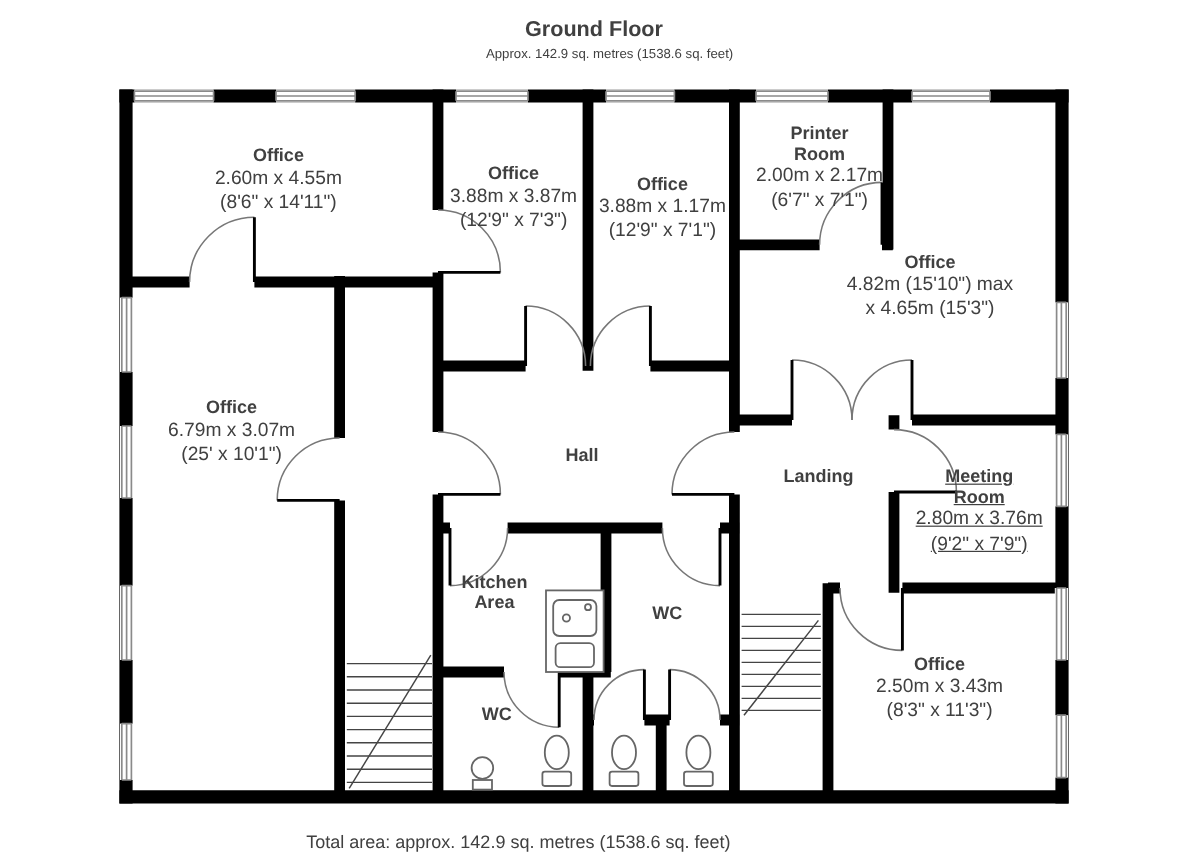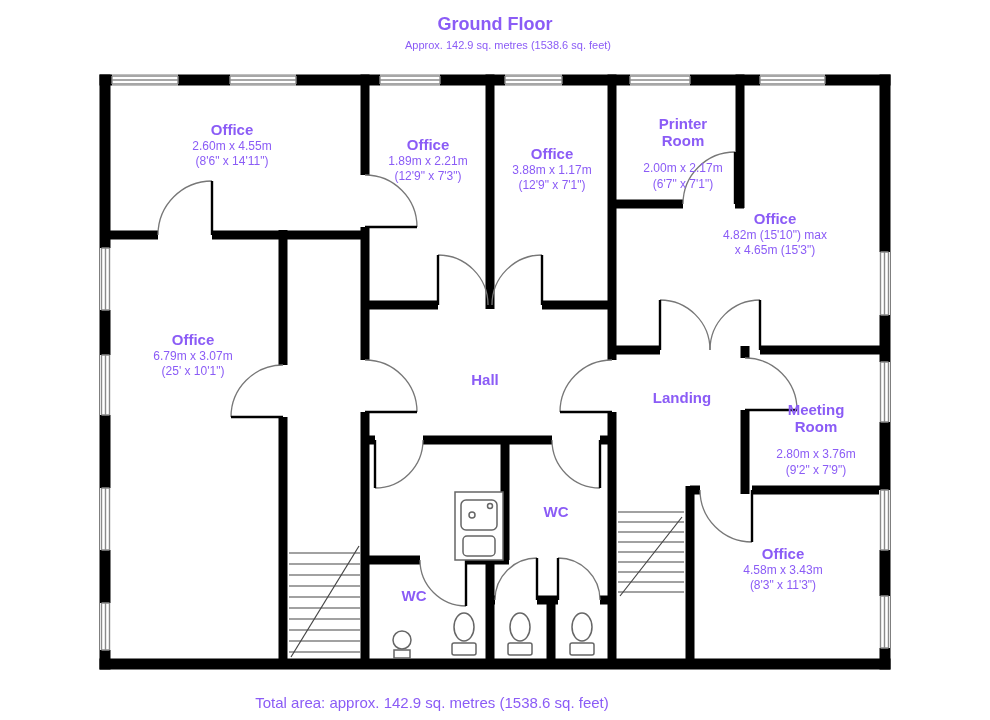--- a/index.html
+++ b/index.html
@@ -1,28 +1,28 @@
 <!DOCTYPE html>
 <html><head>
 <meta charset="utf-8">
 <style>
   html,body{margin:0;padding:0;background:#fff;}
-  .stage{position:relative;width:990px;height:720px;background:#fff;color:#8b5cf6;
+  .stage{position:relative;width:990px;height:720px;background:#fff;color:#404040;
          font-family:"Liberation Sans",sans-serif;overflow:hidden;}
   .plan-svg{position:absolute;left:0;top:0;}
   .page-title{position:absolute;top:14px;left:0;width:990px;text-align:center;
               font-size:18px;font-weight:bold;}
   .page-subtitle{position:absolute;top:39px;left:13px;width:990px;text-align:center;
                  font-size:11px;}
   .footer-total{position:absolute;top:694px;left:0;width:864px;text-align:center;
                 font-size:15px;}
   .room-label{position:absolute;text-align:center;line-height:1.3;}
   .room-name{font-weight:bold;font-size:15px;line-height:1.1;display:block;}
-  .room-name.narrow{max-width:72px;margin:12px auto;}
-  .room-dim{font-size:12px;display:block;}
+  .room-name.narrow{max-width:72px;margin:0 auto;}
+  .room-dim{font-size:16px;display:block;}
 </style>
 </head>
 <body>
 
 <div class="stage">
 
   <div class="page-title">Ground Floor</div>
   <div class="page-subtitle">Approx. 142.9 sq. metres (1538.6 sq. feet)</div>
 
   <svg class="plan-svg" width="990" height="720" viewBox="0 0 990 720">
@@ -195,21 +195,21 @@
   </svg>
 
   <div class="room-label" style="left:152px;top:122px;width:160px;">
     <span class="room-name">Office</span>
     <span class="room-dim">2.60m x 4.55m</span>
     <span class="room-dim">(8'6" x 14'11")</span>
   </div>
 
   <div class="room-label" style="left:353px;top:137px;width:150px;">
     <span class="room-name">Office</span>
-    <span class="room-dim">1.89m x 2.21m</span>
+    <span class="room-dim">3.88m x 3.87m</span>
     <span class="room-dim">(12'9" x 7'3")</span>
   </div>
 
   <div class="room-label" style="left:477px;top:146px;width:150px;">
     <span class="room-name">Office</span>
     <span class="room-dim">3.88m x 1.17m</span>
     <span class="room-dim">(12'9" x 7'1")</span>
   </div>
 
   <div class="room-label" style="left:623px;top:104px;width:120px;">
@@ -231,36 +231,39 @@
   </div>
 
   <div class="room-label" style="left:435px;top:372px;width:100px;">
     <span class="room-name">Hall</span>
   </div>
 
   <div class="room-label" style="left:622px;top:390px;width:120px;text-align:center;">
     <span class="room-name">Landing</span>
   </div>
 
-  <div class="room-label" style="left:741px;top:390px;width:150px;">
+  <div class="room-label" style="left:741px;top:390px;width:150px;text-decoration:underline;">
     <span class="room-name narrow">Meeting Room</span>
     <span class="room-dim">2.80m x 3.76m</span>
     <span class="room-dim">(9'2" x 7'9")</span>
   </div>
 
+  <div class="room-label" style="left:357px;top:478px;width:110px;">
+    <span class="room-name narrow">Kitchen Area</span>
+  </div>
 
   <div class="room-label" style="left:526px;top:504px;width:60px;">
     <span class="room-name">WC</span>
   </div>
 
   <div class="room-label" style="left:384px;top:588px;width:60px;">
     <span class="room-name">WC</span>
   </div>
 
   <div class="room-label" style="left:703px;top:546px;width:160px;">
     <span class="room-name">Office</span>
-    <span class="room-dim">4.58m x 3.43m</span>
+    <span class="room-dim">2.50m x 3.43m</span>
     <span class="room-dim">(8'3" x 11'3")</span>
   </div>
 
   <div class="footer-total">Total area: approx. 142.9 sq. metres (1538.6 sq. feet)</div>
 
 </div>
 
 </body></html>

